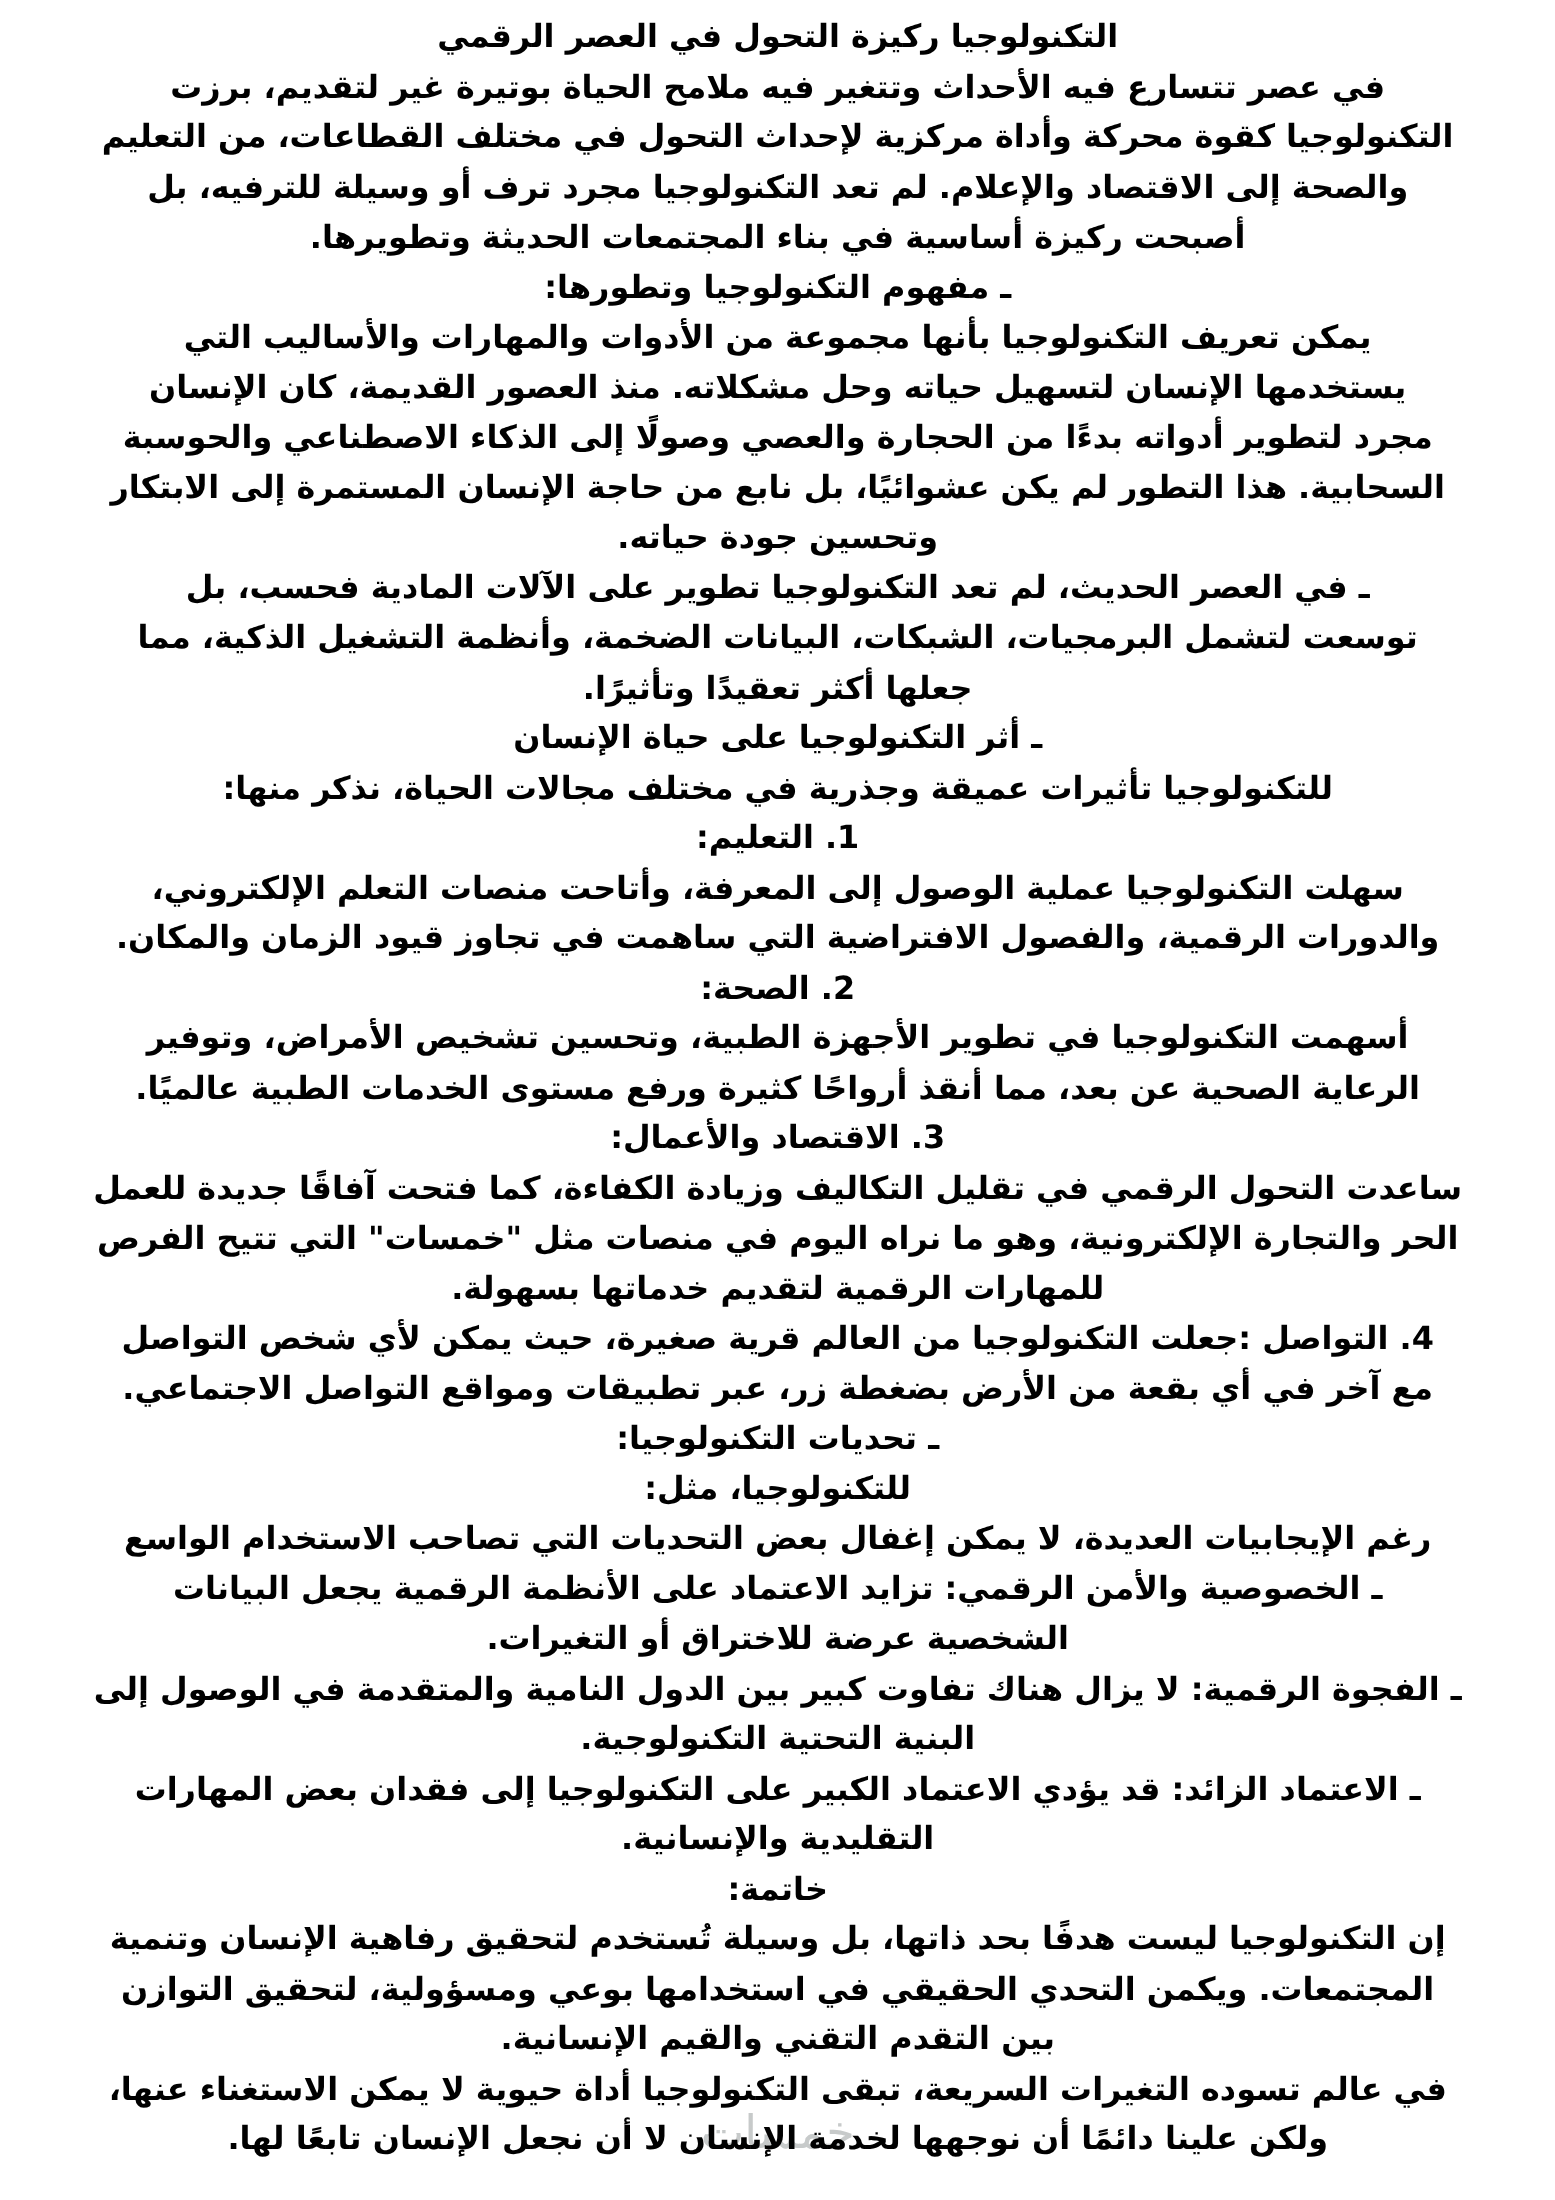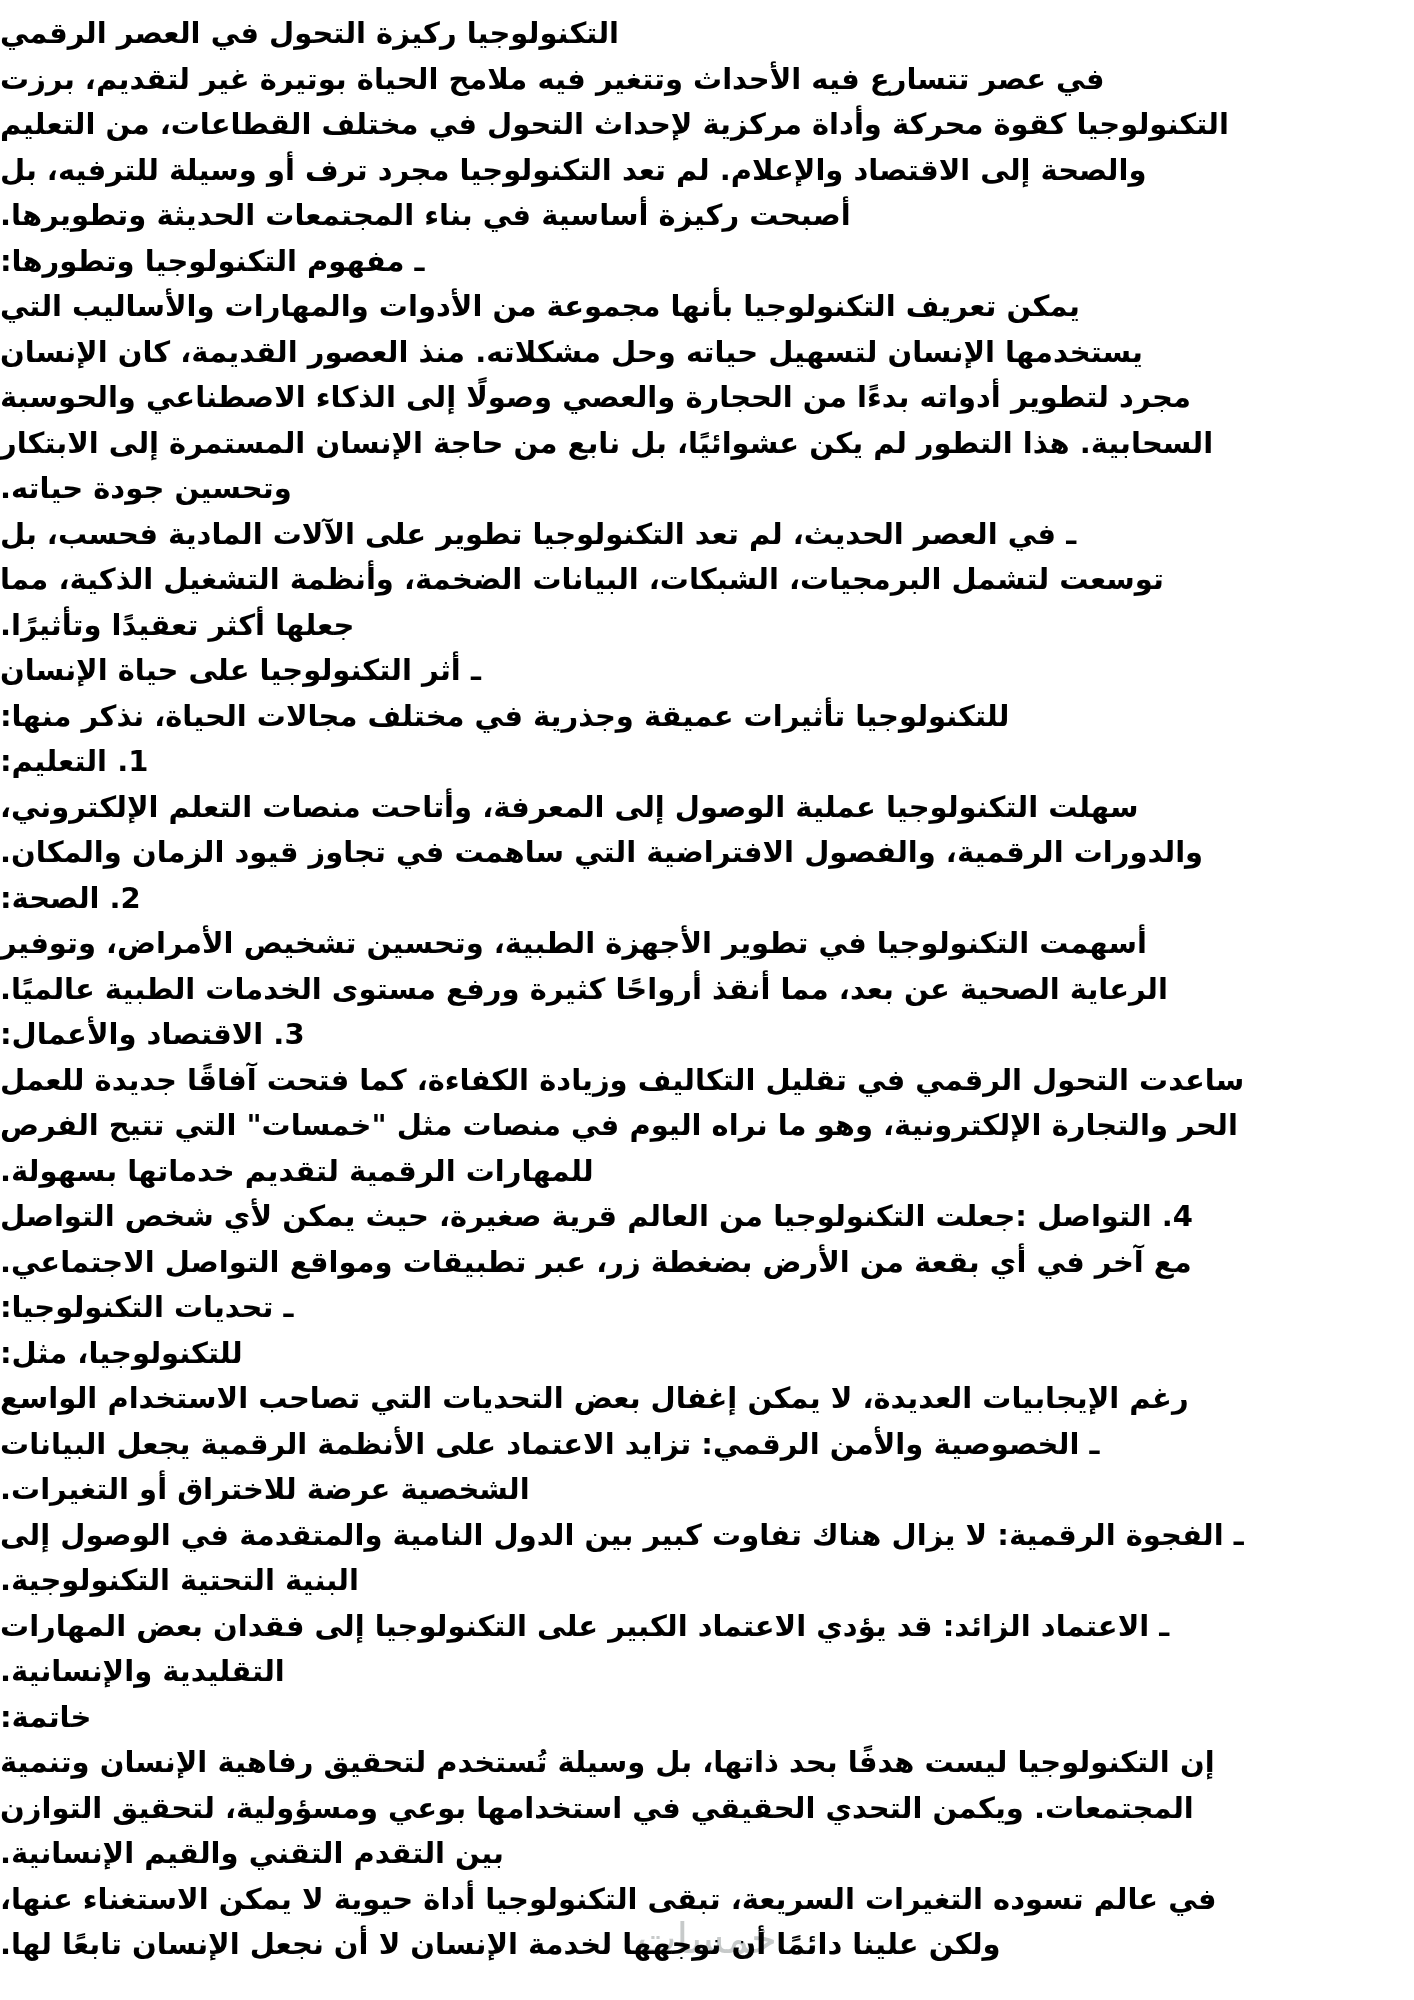--- a/index.html
+++ b/index.html
@@ -29,21 +29,21 @@
     z-index: 1;
     direction: rtl;
     user-select: none;
   }
   .doc {
     position: relative;
     z-index: 2;
     width: 1414px;
     padding-top: 11px;
     direction: rtl;
-    text-align: left;
+    text-align: center;
     font-family: "DejaVu Sans", sans-serif;
     font-weight: bold;
     font-size: 29px;
     line-height: 45.5px;
     color: var(--text-color, #000000);
   }
   .line {
     white-space: nowrap;
   }
 </style>

